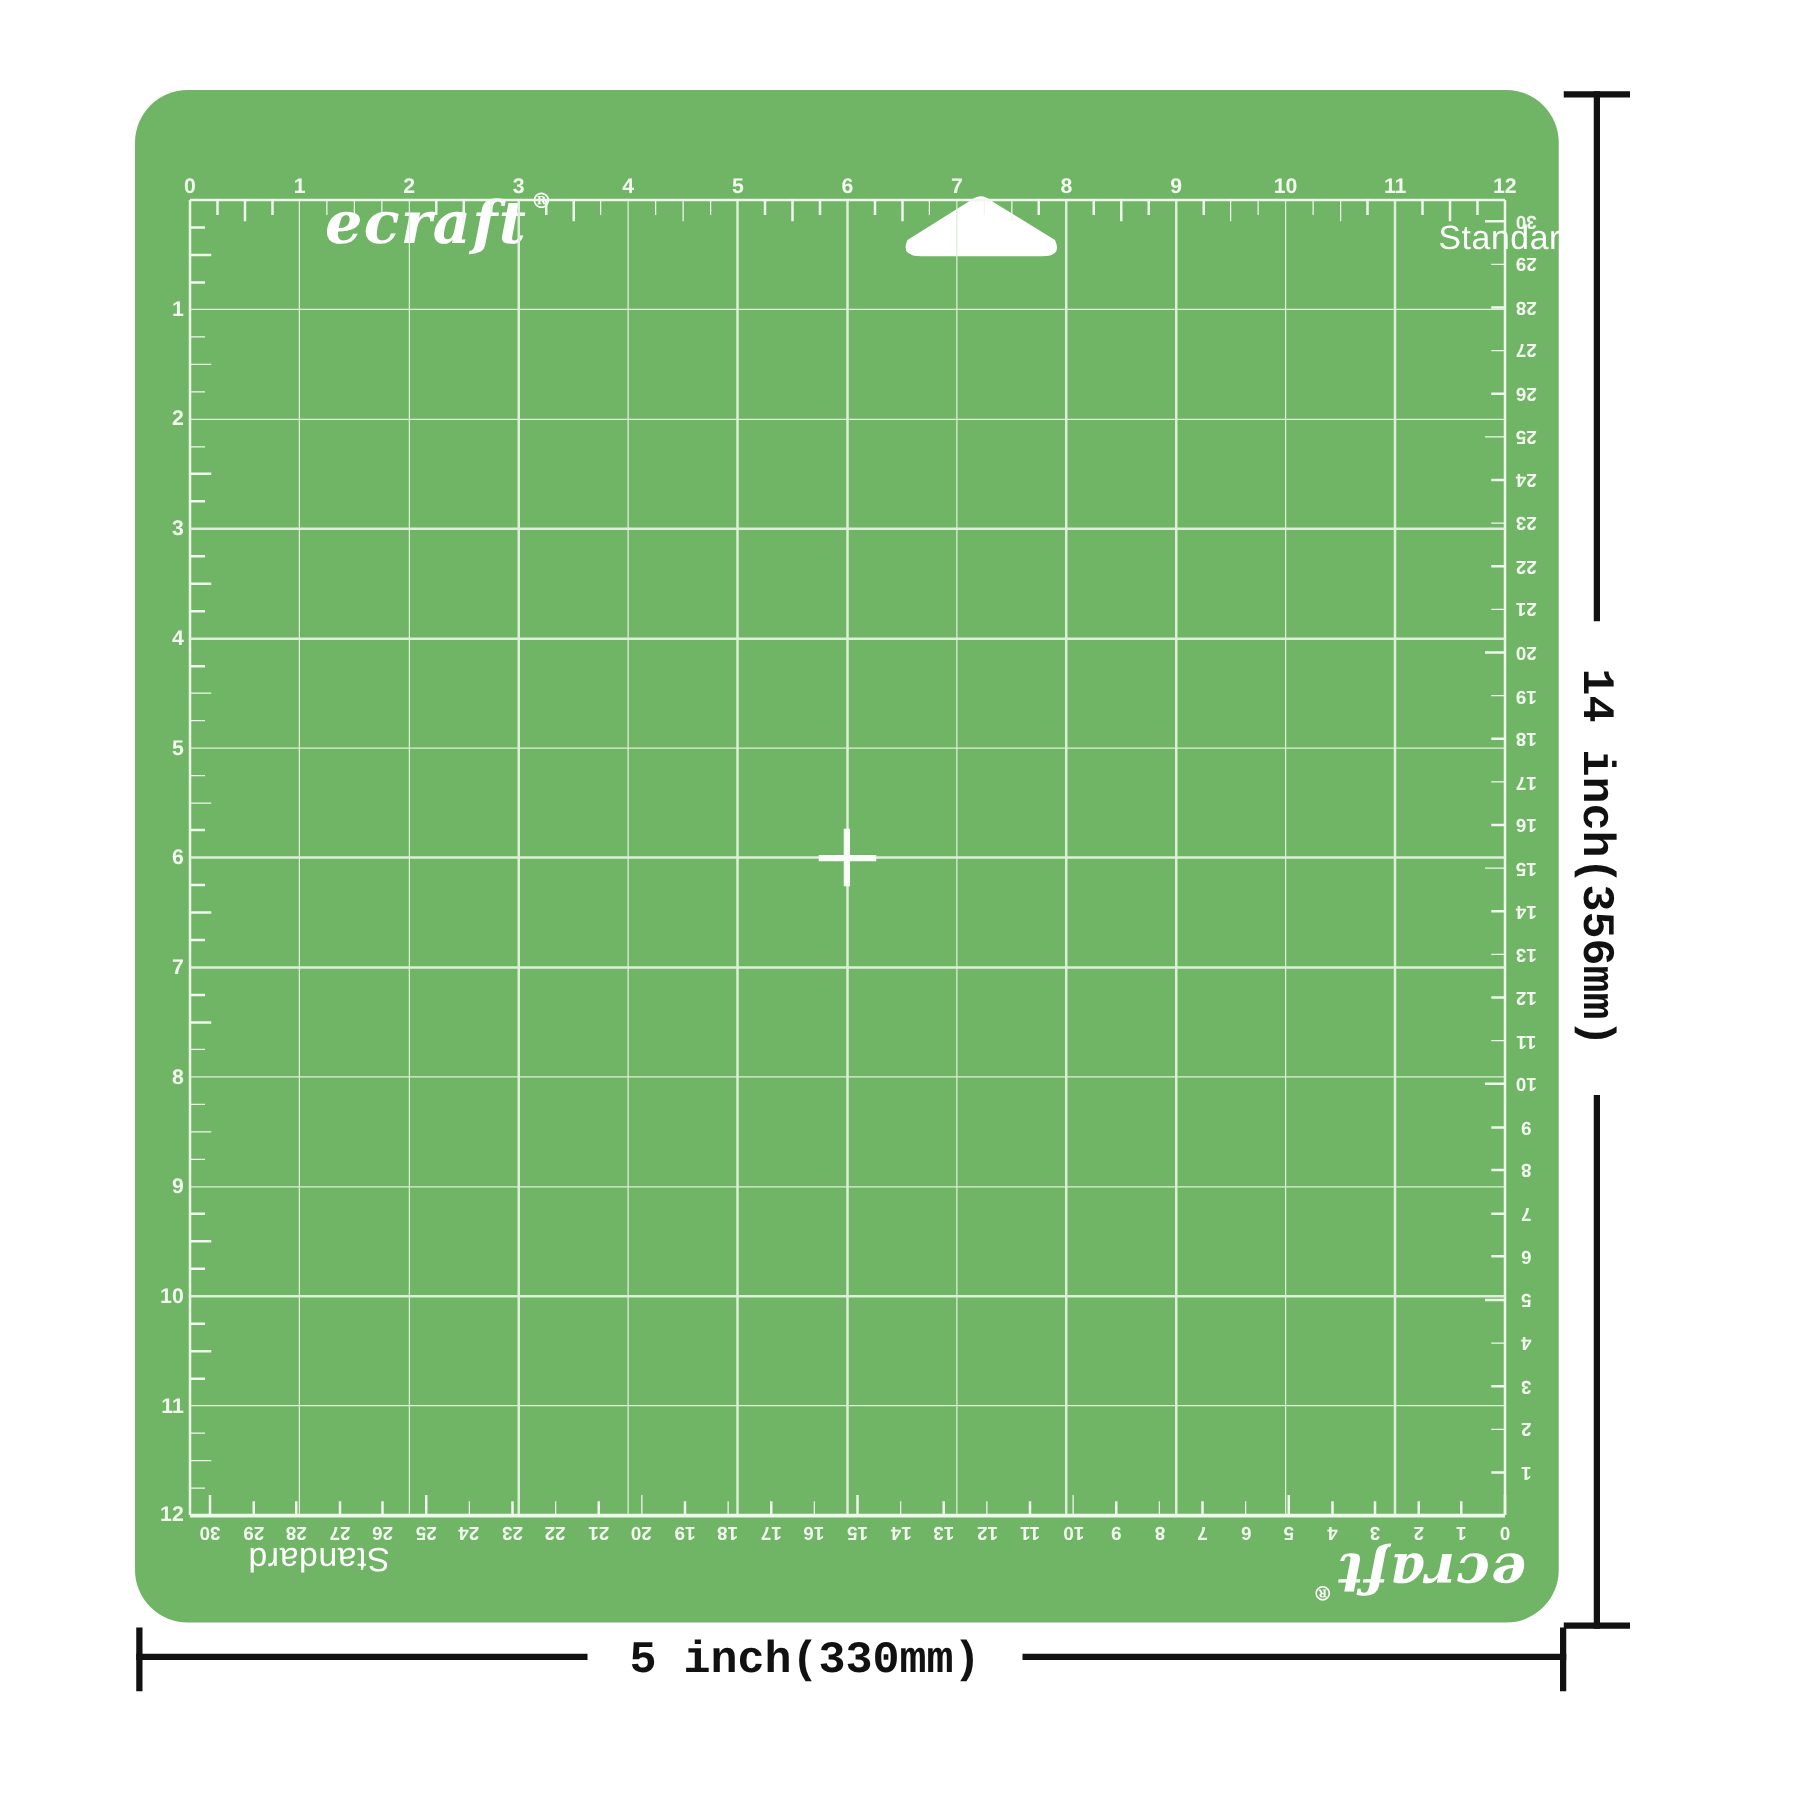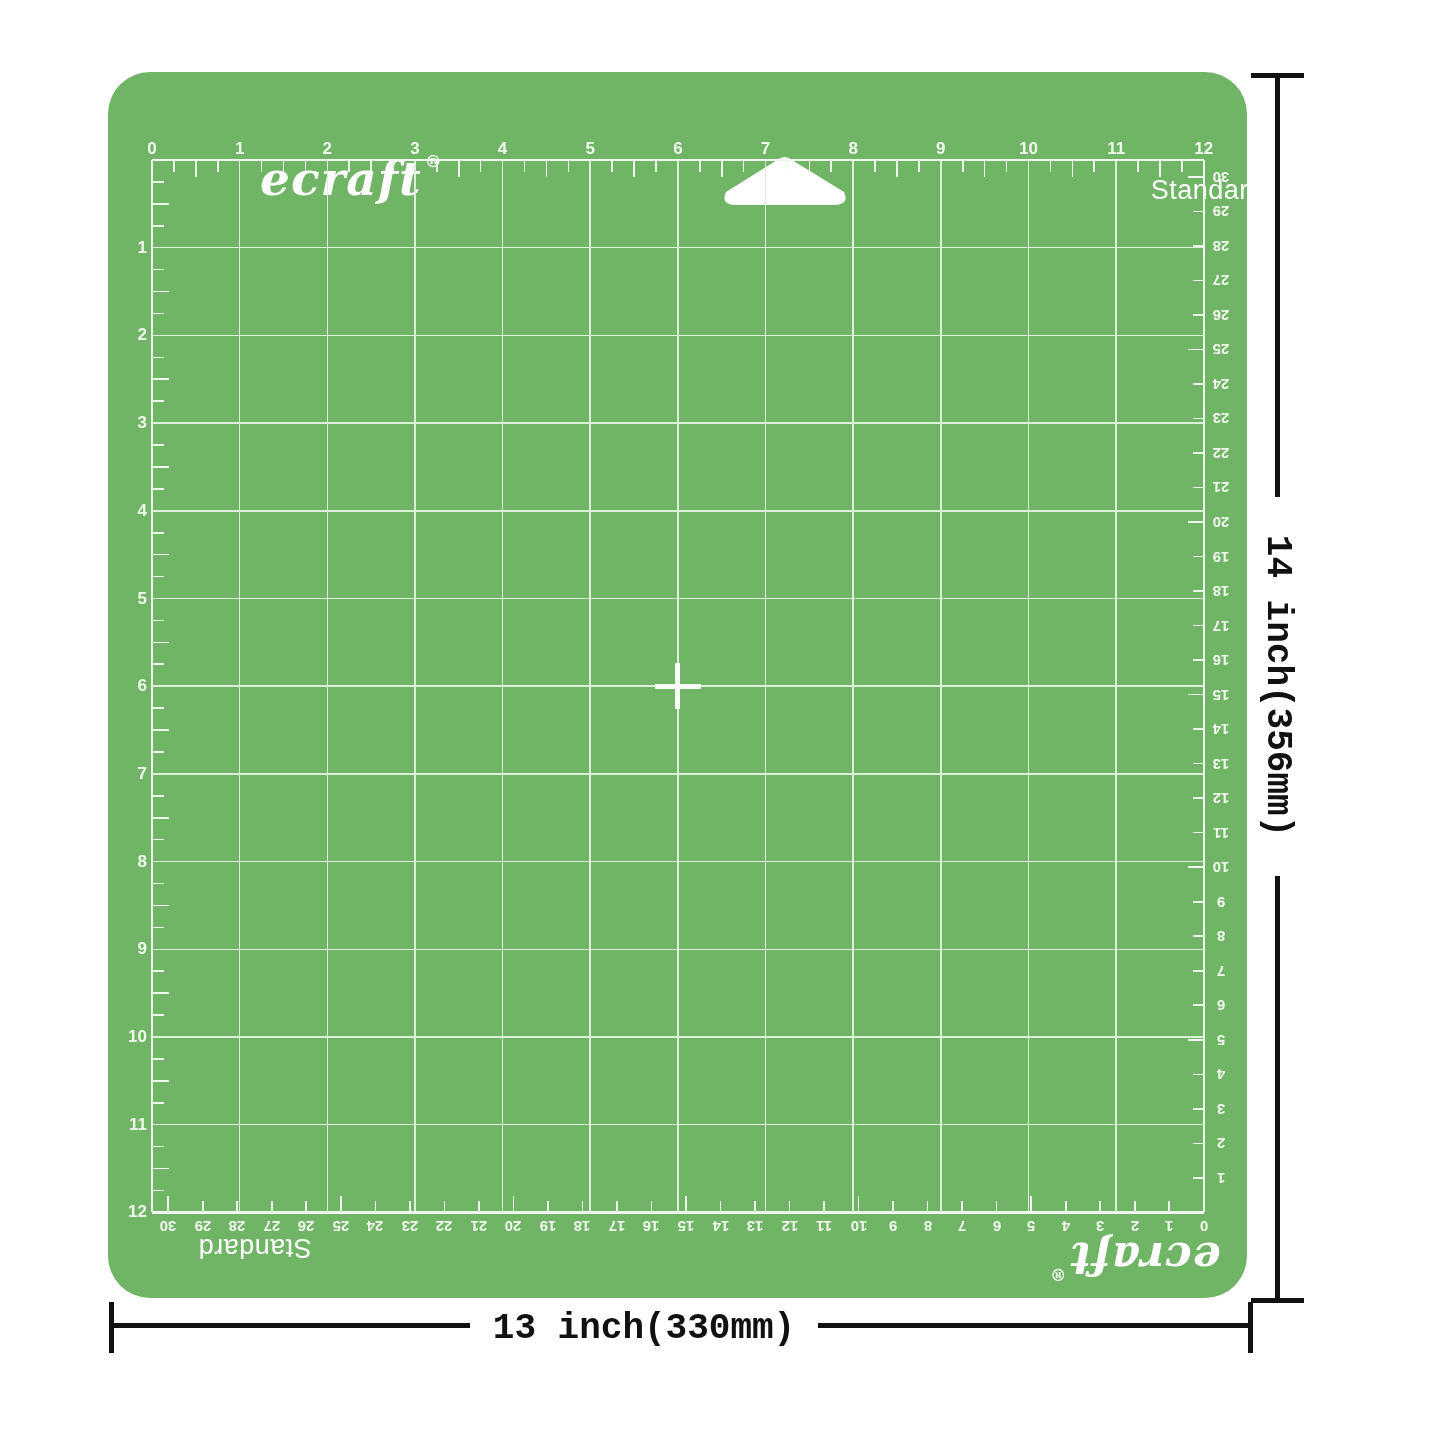--- a/index.html
+++ b/index.html
@@ -330,18 +330,18 @@
     <div class="dim-seg" style="left:1251px;top:73px;width:53px;height:5px;"></div>
     <div class="dim-seg" style="left:1275px;top:73px;width:5px;height:424px;"></div>
     <div class="dim-label vertical" style="left:1277px;top:686px;">14 inch(356mm)</div>
     <div class="dim-seg" style="left:1275px;top:876px;width:5px;height:427px;"></div>
     <div class="dim-seg" style="left:1251px;top:1298px;width:53px;height:5px;"></div>
   </div>
 
   <div>
     <div class="dim-seg" style="left:109px;top:1302px;width:5px;height:51px;"></div>
     <div class="dim-seg" style="left:109px;top:1323px;width:361px;height:5px;"></div>
-    <div class="dim-label horizontal" style="left:644px;top:1328px;">13 inch(330mm)</div>
+    <div class="dim-label horizontal" style="left:644px;top:1328px;">5 inch(330mm)</div>
     <div class="dim-seg" style="left:818px;top:1323px;width:435px;height:5px;"></div>
     <div class="dim-seg" style="left:1248px;top:1302px;width:5px;height:51px;"></div>
   </div>
 
 </div>
 
 </body></html>

